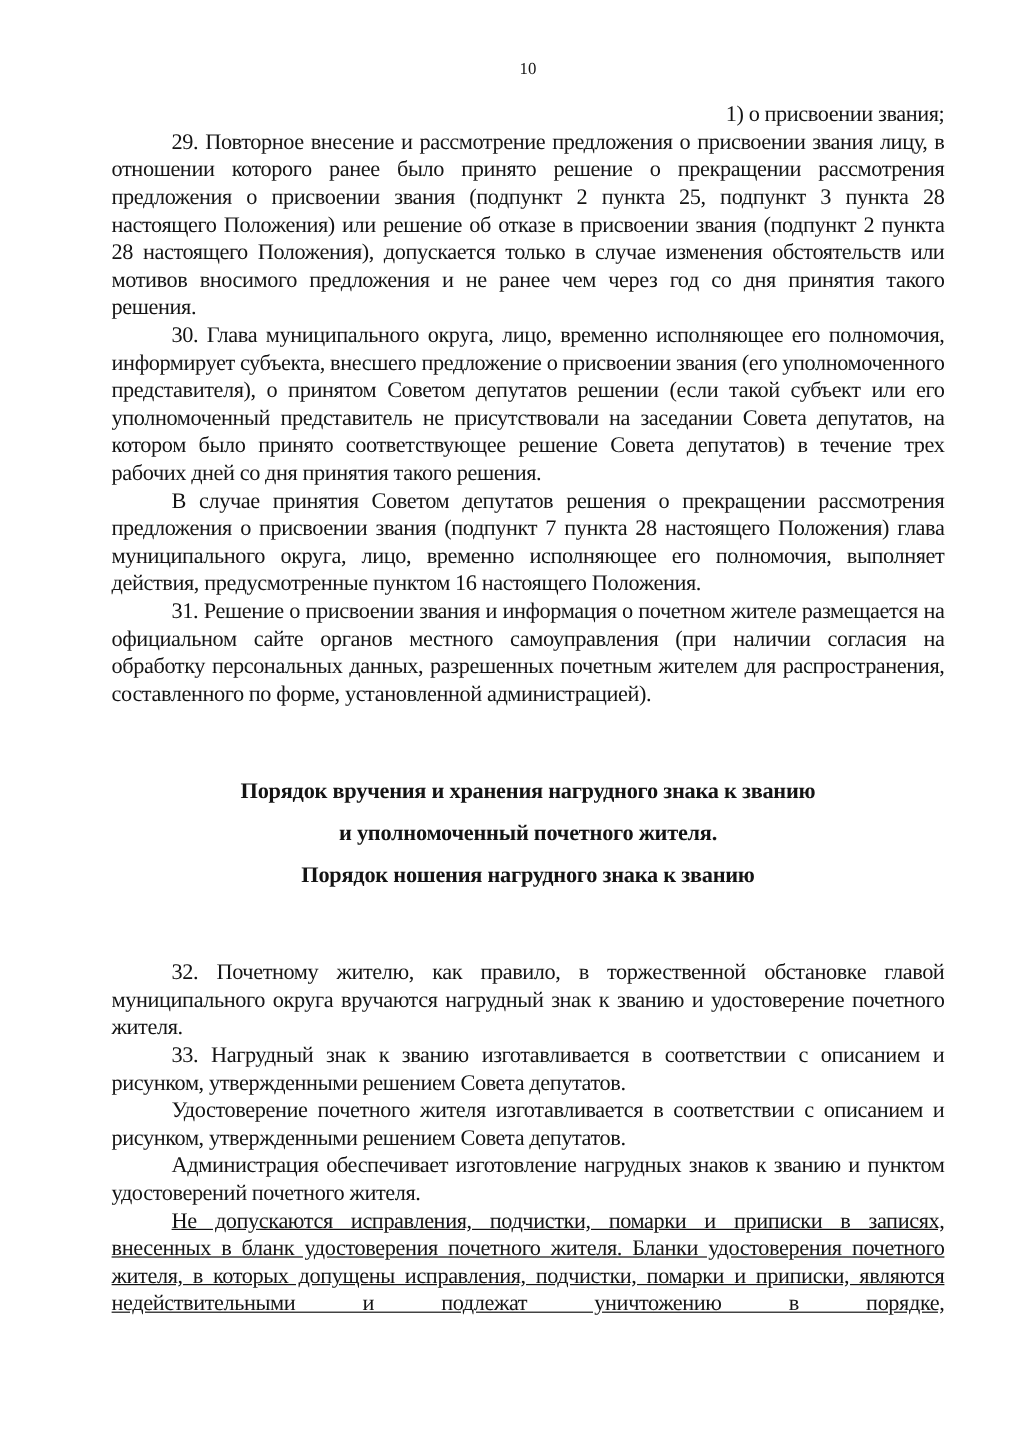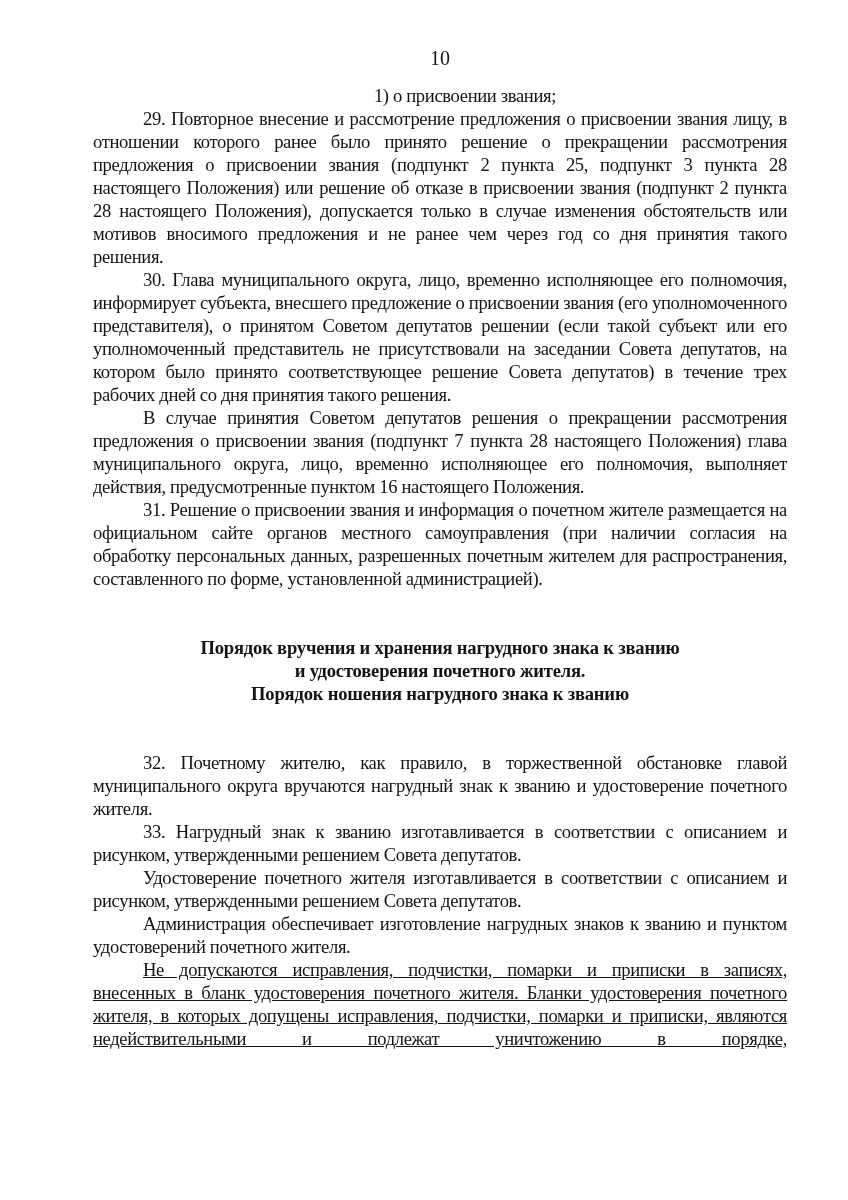--- a/index.html
+++ b/index.html
@@ -20,42 +20,42 @@
       left: 93px;
       top: 0;
       width: 694px;
     }
     .page-number {
       position: absolute;
       left: 0;
       width: 694px;
       top: 47px;
       text-align: center;
-      font-size: 20px;
+      font-size: 14px;
       line-height: 23px;
     }
     .body-text {
       position: absolute;
       left: 0;
       top: 84px;
       width: 694px;
       font-size: 18.6px;
       line-height: 23px;
     }
     .p {
       margin: 0;
       text-align: justify;
       text-indent: 50px;
       letter-spacing: -0.35px;
     }
     .p.left {
-      text-align: center;
+      text-align: right;
     }
     .heading {
-      margin: 0;
+      margin: 12px;
       text-align: center;
       font-weight: bold;
       font-size: 18.6px;
       line-height: 23px;
       letter-spacing: -0.2px;
     }
     .gap-before-heading { height: 23px; }
     .gap-after-heading { height: 23px; }
   </style>
 </head>
@@ -69,21 +69,21 @@
     <p class="p">29. Повторное внесение и рассмотрение предложения о присвоении звания лицу, в отношении которого ранее было принято решение о прекращении рассмотрения предложения о присвоении звания (подпункт 2 пункта 25, подпункт 3 пункта 28 настоящего Положения) или решение об отказе в присвоении звания (подпункт 2 пункта 28 настоящего Положения), допускается только в случае изменения обстоятельств или мотивов вносимого предложения и не ранее чем через год со дня принятия такого решения.</p>
     <p class="p">30. Глава муниципального округа, лицо, временно исполняющее его полномочия, информирует субъекта, внесшего предложение о присвоении звания (его уполномоченного представителя), о принятом Советом депутатов решении (если такой субъект или его уполномоченный представитель не присутствовали на заседании Совета депутатов, на котором было принято соответствующее решение Совета депутатов) в течение трех рабочих дней со дня принятия такого решения.</p>
     <p class="p">В случае принятия Советом депутатов решения о прекращении рассмотрения предложения о присвоении звания (подпункт 7 пункта 28 настоящего Положения) глава муниципального округа, лицо, временно исполняющее его полномочия, выполняет действия, предусмотренные пунктом 16 настоящего Положения.</p>
     <p class="p">31. Решение о присвоении звания и информация о почетном жителе размещается на официальном сайте органов местного самоуправления (при наличии согласия на обработку персональных данных, разрешенных почетным жителем для распространения, составленного по форме, установленной администрацией).</p>
 
     <div class="gap-before-heading"></div>
     <div class="gap-before-heading"></div>
 
     <div>
       <p class="heading">Порядок вручения и хранения нагрудного знака к званию</p>
-      <p class="heading">и удостоверения почетного жителя.</p>
+      <p class="heading">и уполномоченный почетного жителя.</p>
       <p class="heading">Порядок ношения нагрудного знака к званию</p>
     </div>
 
     <div class="gap-after-heading"></div>
     <div class="gap-after-heading"></div>
 
     <p class="p">32. Почетному жителю, как правило, в торжественной обстановке главой муниципального округа вручаются нагрудный знак к званию и удостоверение почетного жителя.</p>
     <p class="p">33. Нагрудный знак к званию изготавливается в соответствии с описанием и рисунком, утвержденными решением Совета депутатов.</p>
     <p class="p">Удостоверение почетного жителя изготавливается в соответствии с описанием и рисунком, утвержденными решением Совета депутатов.</p>
     <p class="p">Администрация обеспечивает изготовление нагрудных знаков к званию и пунктом удостоверений почетного жителя.</p>

